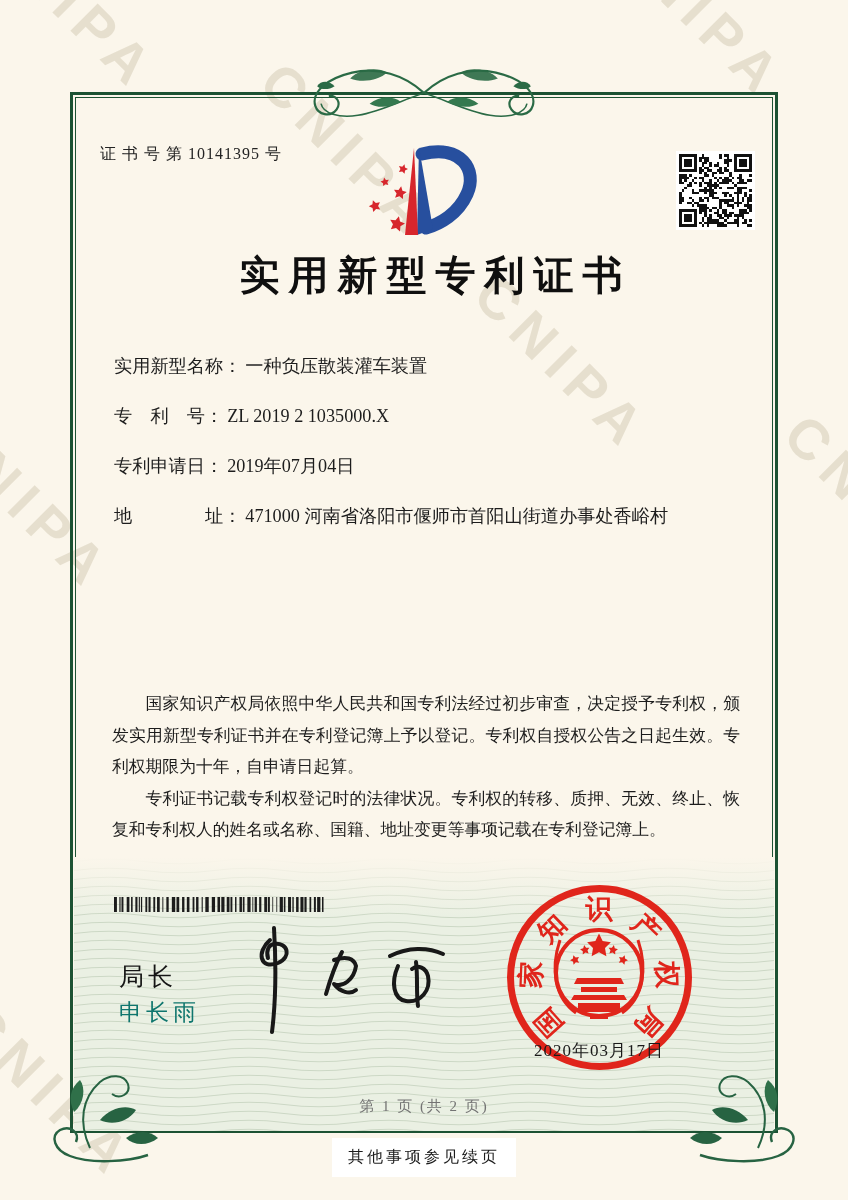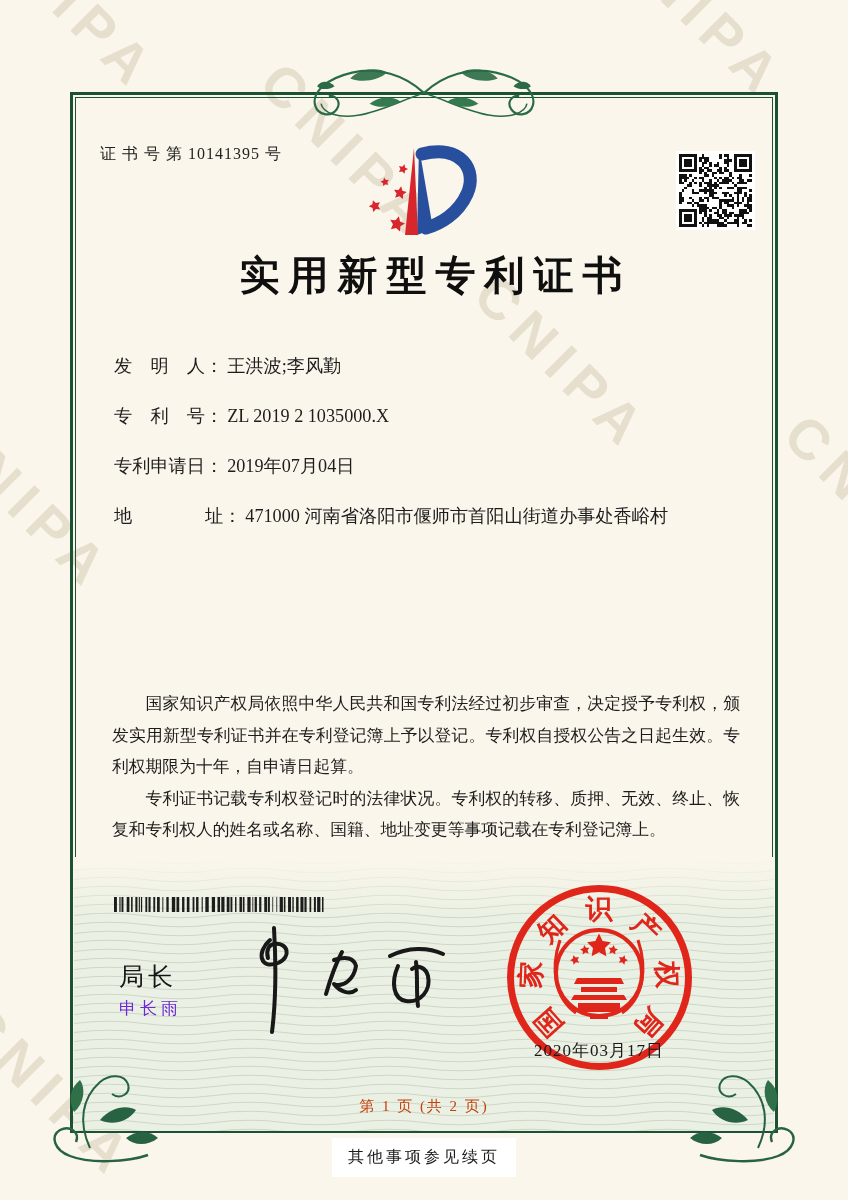--- a/index.html
+++ b/index.html
@@ -36,27 +36,27 @@
   .grant-row{display:flex;}
   .grant-group{white-space:nowrap;}
   .grant-group + .grant-group{margin-left:56px;}
 
   .paras{position:absolute;left:112px;top:688px;width:628px;}
   .paras p{margin:0;font-size:16.8px;line-height:1.88;text-indent:2em;
            text-align:justify;color:#1c1c1c;}
 
   .barcode{position:absolute;left:114px;top:897px;width:212px;height:15px;}
   .sig-title{position:absolute;left:119px;top:960px;font-size:25px;color:#151515;letter-spacing:4px;}
-  .sig-name{position:absolute;left:119px;top:997px;font-size:17px;color:#6d28d9;letter-spacing:4px;}
+  .sig-name{position:absolute;left:119px;top:997px;font-size:23px;color:#0f766e;letter-spacing:4px;}
   .sig-script{position:absolute;left:222px;top:922px;}
 
   .seal{position:absolute;left:502px;top:880px;width:195px;height:195px;mix-blend-mode:multiply;}
 
   .page-footer{position:absolute;left:0;right:0;top:1097px;text-align:center;
-               font-size:15px;letter-spacing:2px;color:#c2410c;}
+               font-size:15px;letter-spacing:2px;color:#737373;}
   .note-wrap{position:absolute;left:0;right:0;top:1138px;text-align:center;}
   .note{display:inline-block;background:#ffffff;padding:9px 16px;
         font-size:16px;letter-spacing:3px;color:#1c1c1c;}
 
   .ornament{position:absolute;z-index:3;}
 </style>
 </head>
 <body>
 
 <div id="page">
@@ -442,21 +442,21 @@
         <rect x="24" y="2" width="3" height="3" fill="#111"></rect>
         <rect x="0" y="22" width="7" height="7" fill="#111"></rect>
         <rect x="1" y="23" width="5" height="5" fill="#fff"></rect>
         <rect x="2" y="24" width="3" height="3" fill="#111"></rect>
       </svg>
 
     <div class="title">实用新型专利证书</div>
 
     <div class="fields">
       <div class="field-row">
-        <span class="label">发　明　人：</span><span class="value">王洪波;李风勤</span>
+        <span class="label">实用新型名称：</span><span class="value">一种负压散装灌车装置</span>
       </div>
       <div class="field-row">
         <span class="label">专　利　号：</span><span class="value">ZL 2019 2 1035000.X</span>
       </div>
       <div class="field-row">
         <span class="label">专利申请日：</span><span class="value">2019年07月04日</span>
       </div>
       <div class="field-row">
         <span class="label">地　　　　址：</span><span class="value">471000 河南省洛阳市偃师市首阳山街道办事处香峪村</span>
       </div>

